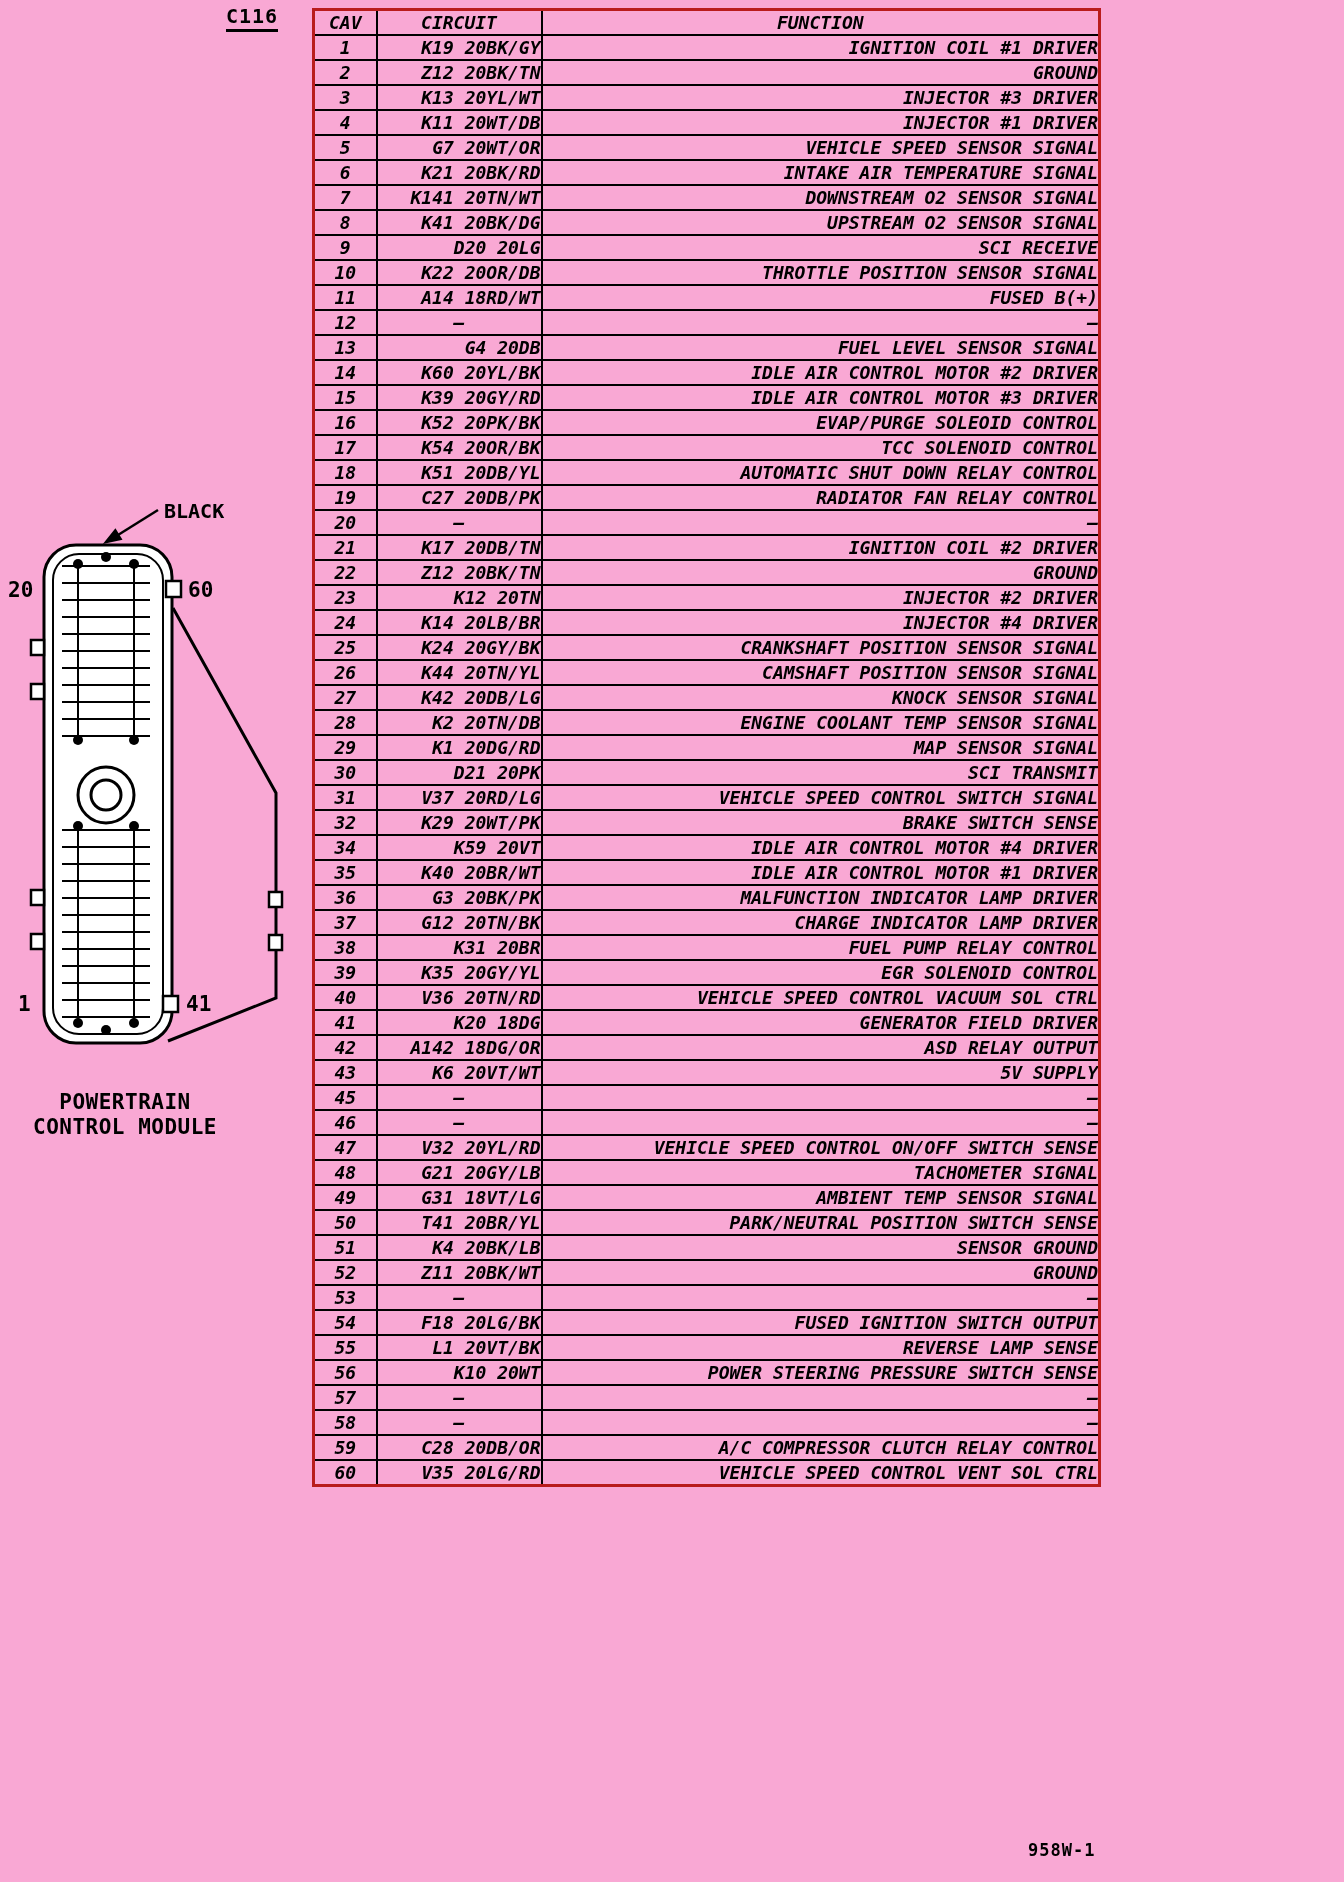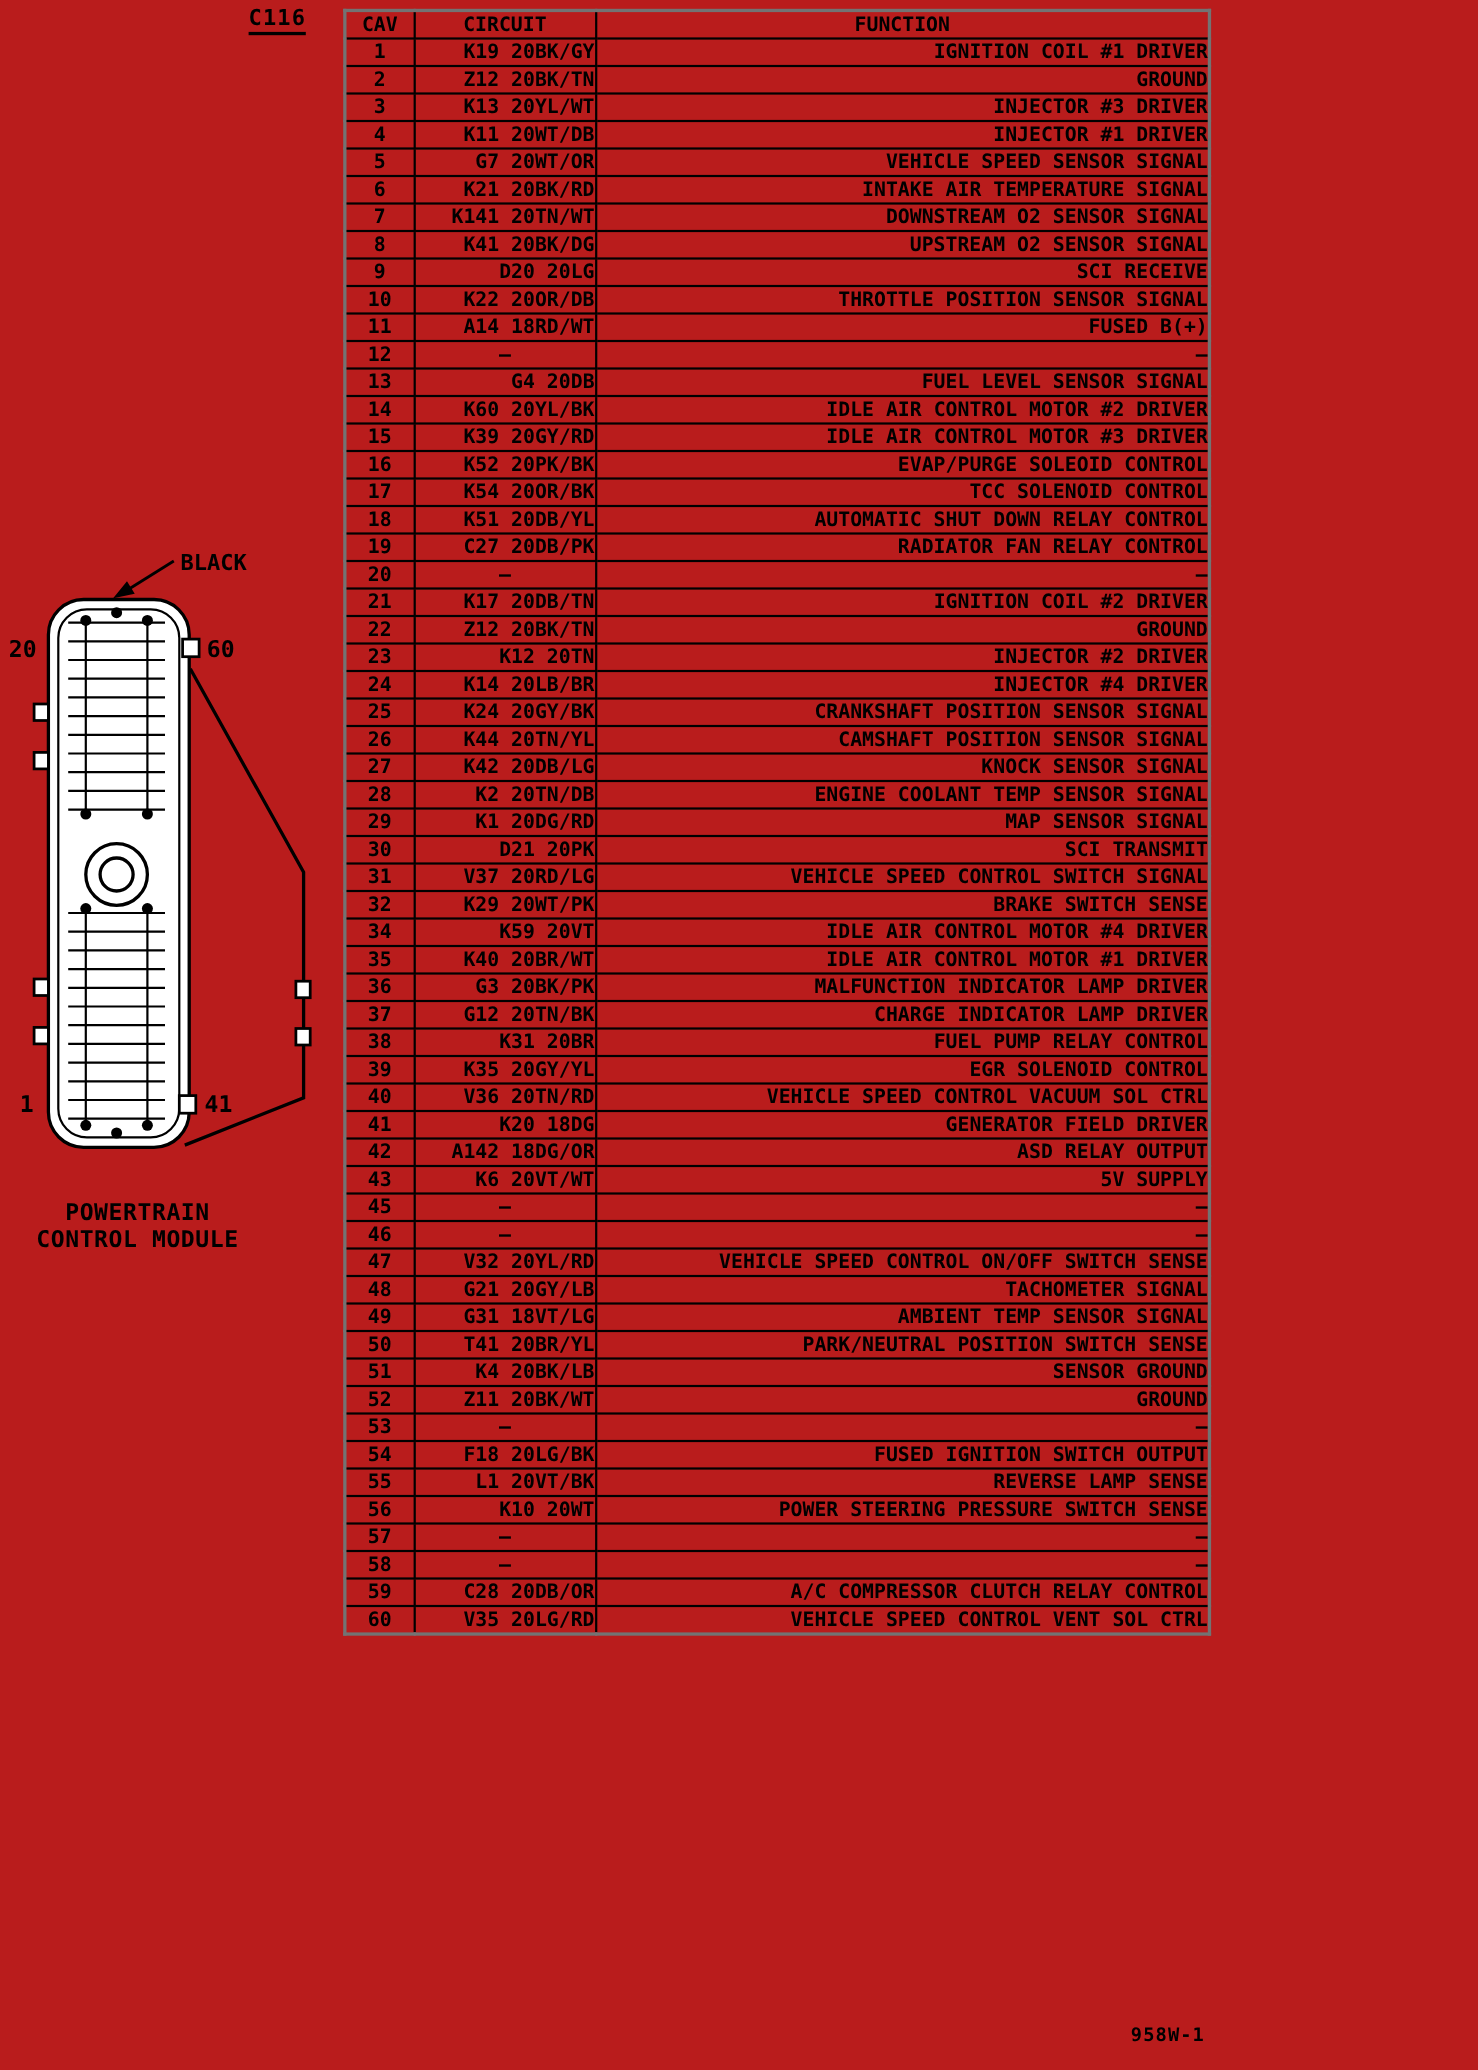--- a/index.html
+++ b/index.html
@@ -1,32 +1,33 @@
 <!DOCTYPE html>
 <html><head>
 <meta charset="utf-8">
 <style>
   * { margin:0; padding:0; box-sizing:border-box; }
   html,body { background:#fff; }
   body {
     width:1344px; height:1882px; position:relative; overflow:hidden;
     font-family:"DejaVu Sans Mono", monospace; font-weight:bold; color:#000;
   }
-  .page { position:absolute; inset:0; background:#b91c1c; }
+  .page { position:absolute; inset:0; background:#f9a8d4; }
 
   .connector-id {
     position:absolute; left:226px; top:4px;
     font-size:20px; letter-spacing:1px;
     border-bottom:3px solid #000; padding-bottom:1px;
   }
 
   table.pinout {
     position:absolute; left:312px; top:8px; width:786px;
     border-collapse:collapse; table-layout:fixed;
-    border:3px solid #737373;
+    border:3px solid #b91c1c;
+    font-style:italic;
   }
   table.pinout th, table.pinout td {
     border:2px solid #000;
     font-size:18px; line-height:23px; height:23px;
     white-space:nowrap; overflow:hidden;
     font-weight:bold;
   }
   table.pinout th { text-align:center; }
   td.col-cav { text-align:center; }
   td.col-circuit { text-align:right; padding-left:8px; }

